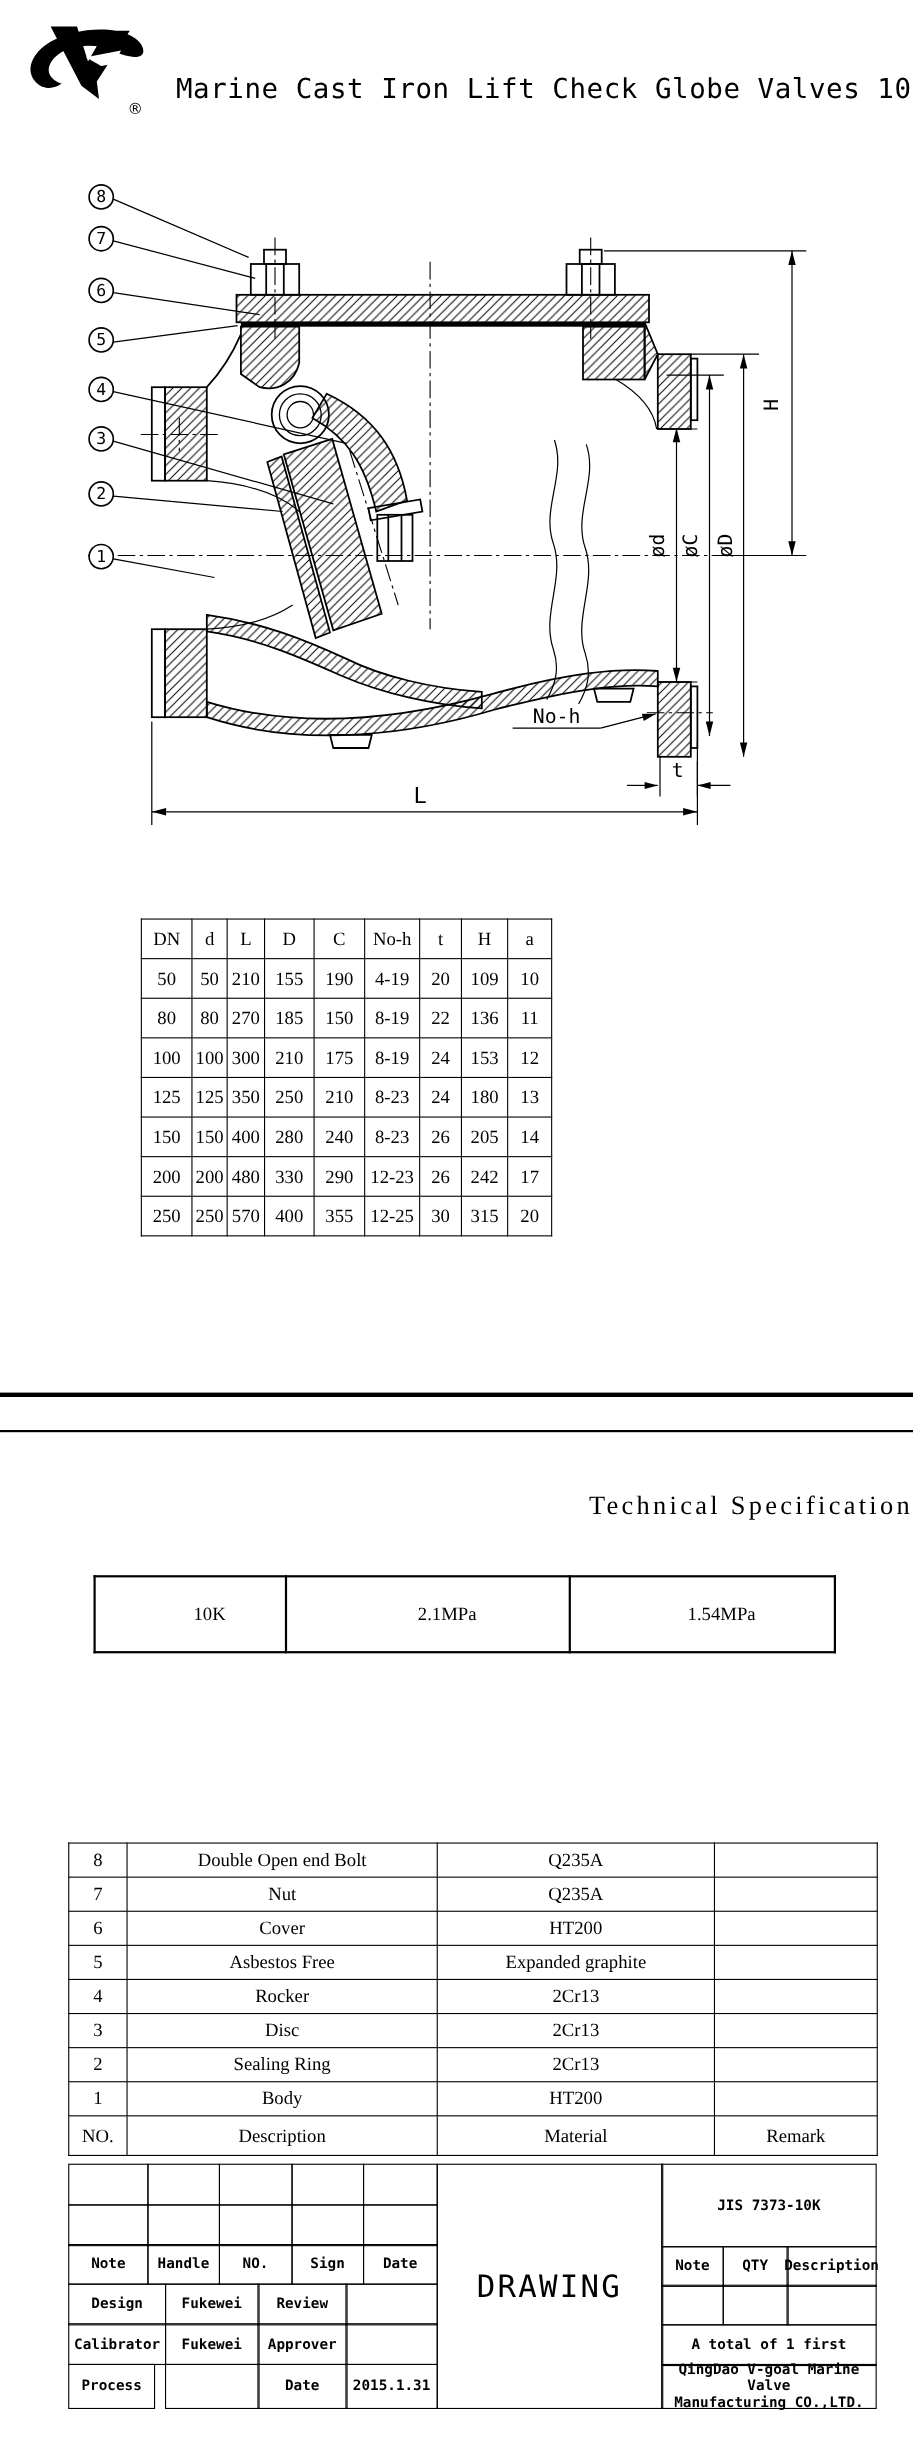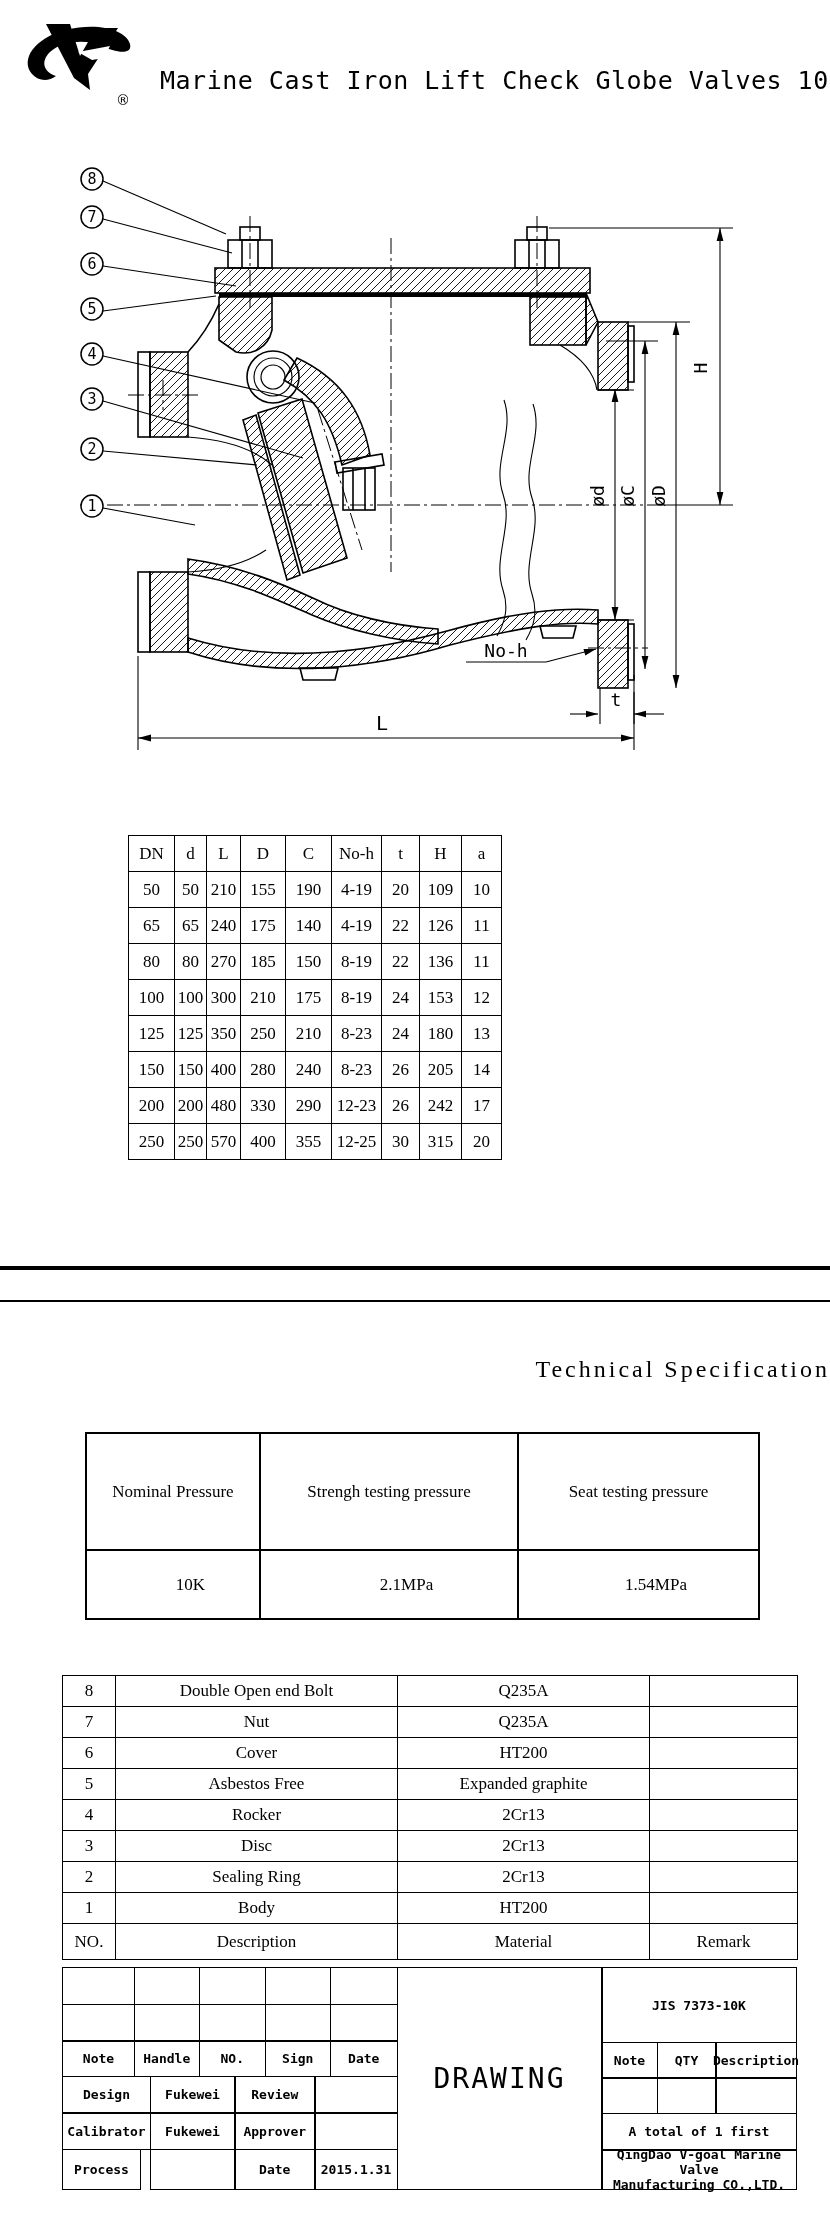--- a/index.html
+++ b/index.html
@@ -236,31 +236,20 @@
           <td>50</td>
           <td>210</td>
           <td>155</td>
           <td>190</td>
           <td>4-19</td>
           <td>20</td>
           <td>109</td>
           <td>10</td>
         </tr>
         <tr>
-          <td>65</td>
-          <td>65</td>
-          <td>240</td>
-          <td>175</td>
-          <td>140</td>
-          <td>4-19</td>
-          <td>22</td>
-          <td>126</td>
-          <td>11</td>
-        </tr>
-        <tr>
           <td>80</td>
           <td>80</td>
           <td>270</td>
           <td>185</td>
           <td>150</td>
           <td>8-19</td>
           <td>22</td>
           <td>136</td>
           <td>11</td>
         </tr>
@@ -326,25 +315,20 @@
   <div class="rule-thin"></div>
 
   <div class="spec-title">Technical Specification</div>
   <table class="spectab">
     <colgroup>
         <col style="width:174px">
         <col style="width:258px">
         <col style="width:241px">
       </colgroup>
     <tbody>
-      <tr class="h">
-        <td>Nominal Pressure</td>
-        <td>Strengh testing pressure</td>
-        <td>Seat testing pressure</td>
-      </tr>
       <tr class="v">
         <td>10K</td>
         <td>2.1MPa</td>
         <td>1.54MPa</td>
       </tr>
     </tbody>
   </table>
 
   <table class="partstab">
     <colgroup>

